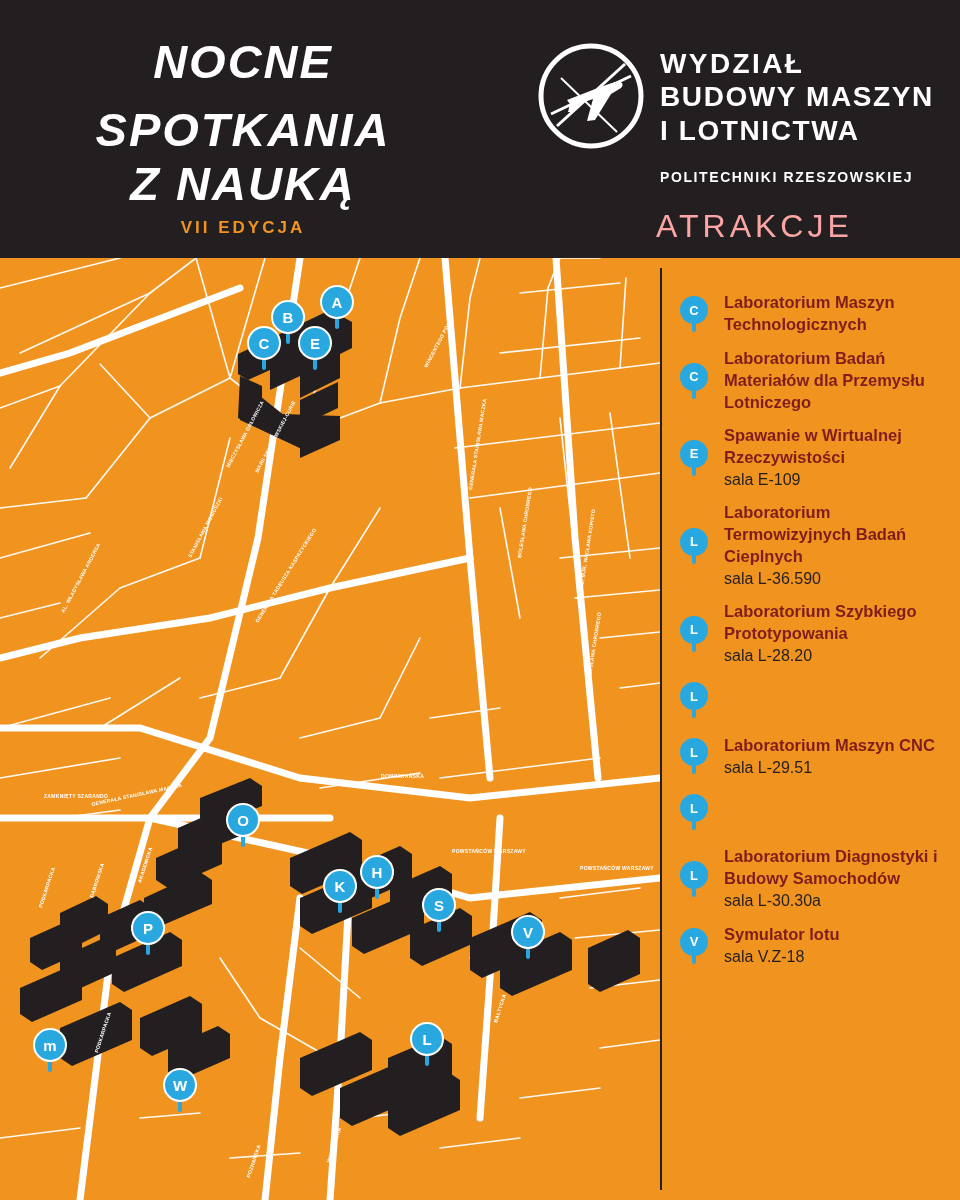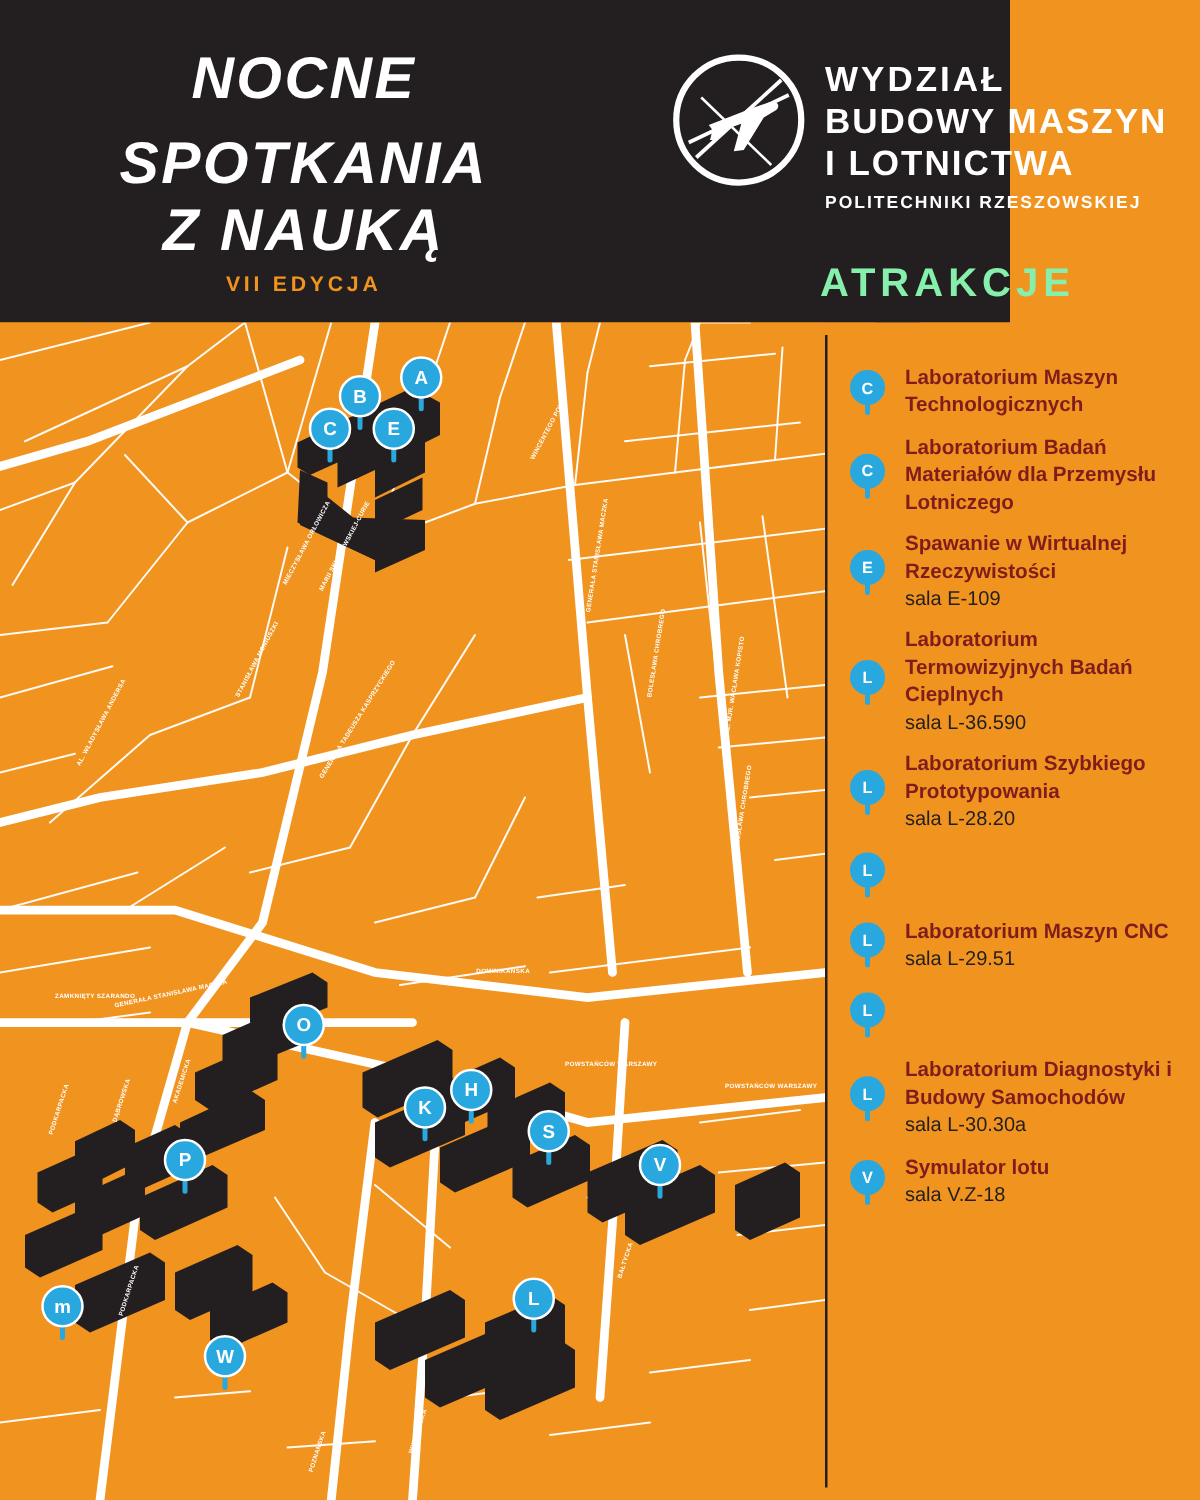--- a/index.html
+++ b/index.html
@@ -11,21 +11,21 @@
   }
   #page {
     position: relative;
     width: 960px; height: 1200px;
     background: #f1931f;
   }
 
   
   .header {
     position: absolute; left: 0; top: 0;
-    width: 808px; height: 258px;
+    width: 960px; height: 258px;
     background: #231f20;
   }
   .header-left {
     position: absolute; left: 0; top: 0;
     width: 480px; height: 258px;
   }
   .event-title {
     position: absolute; left: 48px; top: 38px;
     width: 390px;
     color: #ffffff;
@@ -71,26 +71,26 @@
   .faculty .f2 {
     font-size: 28px; font-weight: 800; letter-spacing: 1.6px;
     text-transform: uppercase; line-height: 1.12; margin-top: 2px;
   }
   .faculty .f3 {
     font-size: 28px; font-weight: 800; letter-spacing: 1.6px;
     text-transform: uppercase; line-height: 1.12; margin-top: 2px;
   }
   .faculty .f4 {
     font-size: 14px; font-weight: 700; letter-spacing: 1.6px;
-    text-transform: uppercase; margin-top: 7px;
+    text-transform: uppercase; margin-top: 23px;
   }
   .attractions-heading {
     position: absolute; left: 176px; top: 208px;
-    font-size: 32px; font-weight: 700; letter-spacing: 4px;
-    color: #86efac; text-transform: uppercase;
+    font-size: 32px; font-weight: 400; letter-spacing: 4px;
+    color: #fca5a5; text-transform: uppercase;
   }
   .heading-notch {
     position: absolute; left: 700px; top: 258px;
     width: 0; height: 0;
     border-left: 18px solid transparent;
     border-right: 18px solid transparent;
     border-top: 16px solid #231f20;
   }
 
   

